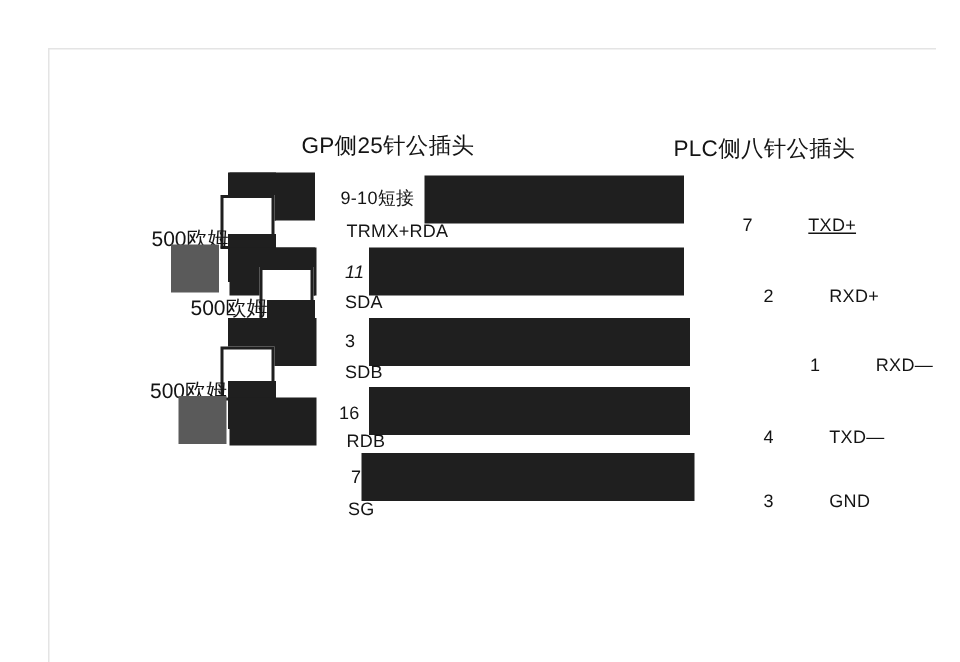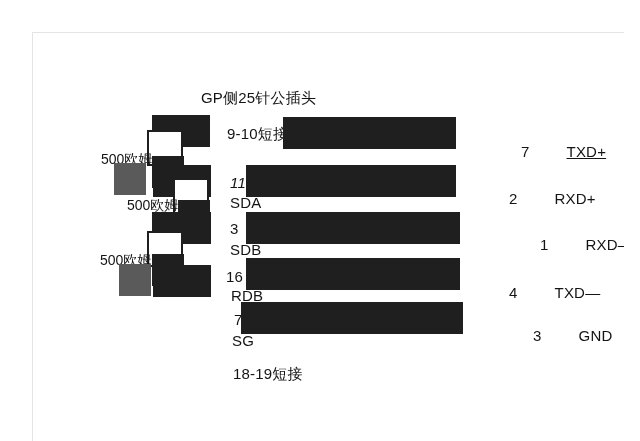--- a/index.html
+++ b/index.html
@@ -10,21 +10,21 @@
   }
   .canvas {
     position:relative;
     width:640px; height:441px;
     background:#ffffff;
     border:1px solid #e4e4e4;
     overflow:hidden;
   }
   .t {
     position:absolute;
-    font-size:15px;
+    font-size:12px;
     line-height:1.1;
     white-space:nowrap;
     letter-spacing:0.2px;
     color:#141414;
   }
   .hdr { font-size:15px; }
   .hl { position:absolute; height:2px; background:#1f1f1f; }
   .vl { position:absolute; width:2px; background:#1f1f1f; }
   .res {
     position:absolute;
@@ -36,25 +36,27 @@
   .pnum { display:inline-block; min-width:13px; }
   .psig { margin-left:5px; }
   .dot { position:absolute; width:2px; height:2px; background:#5a5a5a; }
 </style>
 </head>
 <body>
 
 <div class="canvas">
 
   <div class="t hdr" style="left:152px; top:41px;">GP侧25针公插头</div>
+  <div class="t hdr" style="left:400px; top:43px;">PLC侧八针公插头</div>
 
   <div class="hl" style="left:120px; top:82px;  width:57px;"></div>
   <div class="t" style="left:178px; top:77px;">9-10短接</div>
   <div class="hl" style="left:250px; top:84px; width:173px;"></div>
-  <div class="t" style="left:456px; top:79px;text-decoration:underline;">
+  <div class="t" style="left:182px; top:99px;">TRMX+RDA</div>
+  <div class="t" style="left:430px; top:79px;text-decoration:underline;">
     <span class="pnum">7</span><span class="psig">TXD+</span>
   </div>
 
   <div class="vl" style="left:119px; top:82px;  height:16px;"></div>
   <div class="res" style="left:114px; top:97px; height:27px;"></div>
   <div class="vl" style="left:119px; top:123px; height:11px;"></div>
   <div class="rlabel" style="left:52px; top:102px;">500欧姆</div>
   <div class="dot" style="left:81px; top:130px;"></div>
 
   <div class="hl" style="left:120px; top:132px; width:58px;"></div>
@@ -88,19 +90,18 @@
   <div class="t" style="left:177px; top:220px;">16</div>
   <div class="hl" style="left:213px; top:225px; width:214px;"></div>
   <div class="t" style="left:182px; top:239px;">RDB</div>
   <div class="t" style="left:444px; top:220px;">
     <span class="pnum">4</span><span class="psig">TXD—</span>
   </div>
 
   <div class="t" style="left:185px; top:263px;">7</div>
   <div class="hl" style="left:208px; top:269px; width:222px;"></div>
   <div class="t" style="left:183px; top:284px;">SG</div>
-  <div class="t" style="left:468px; top:263px;">
+  <div class="t" style="left:444px; top:263px;">
     <span class="pnum">3</span><span class="psig">GND</span>
   </div>
 
-  <div class="t" style="left:184px; top:317px;">18-19短接</div>
 
 </div>
 
 </body></html>

